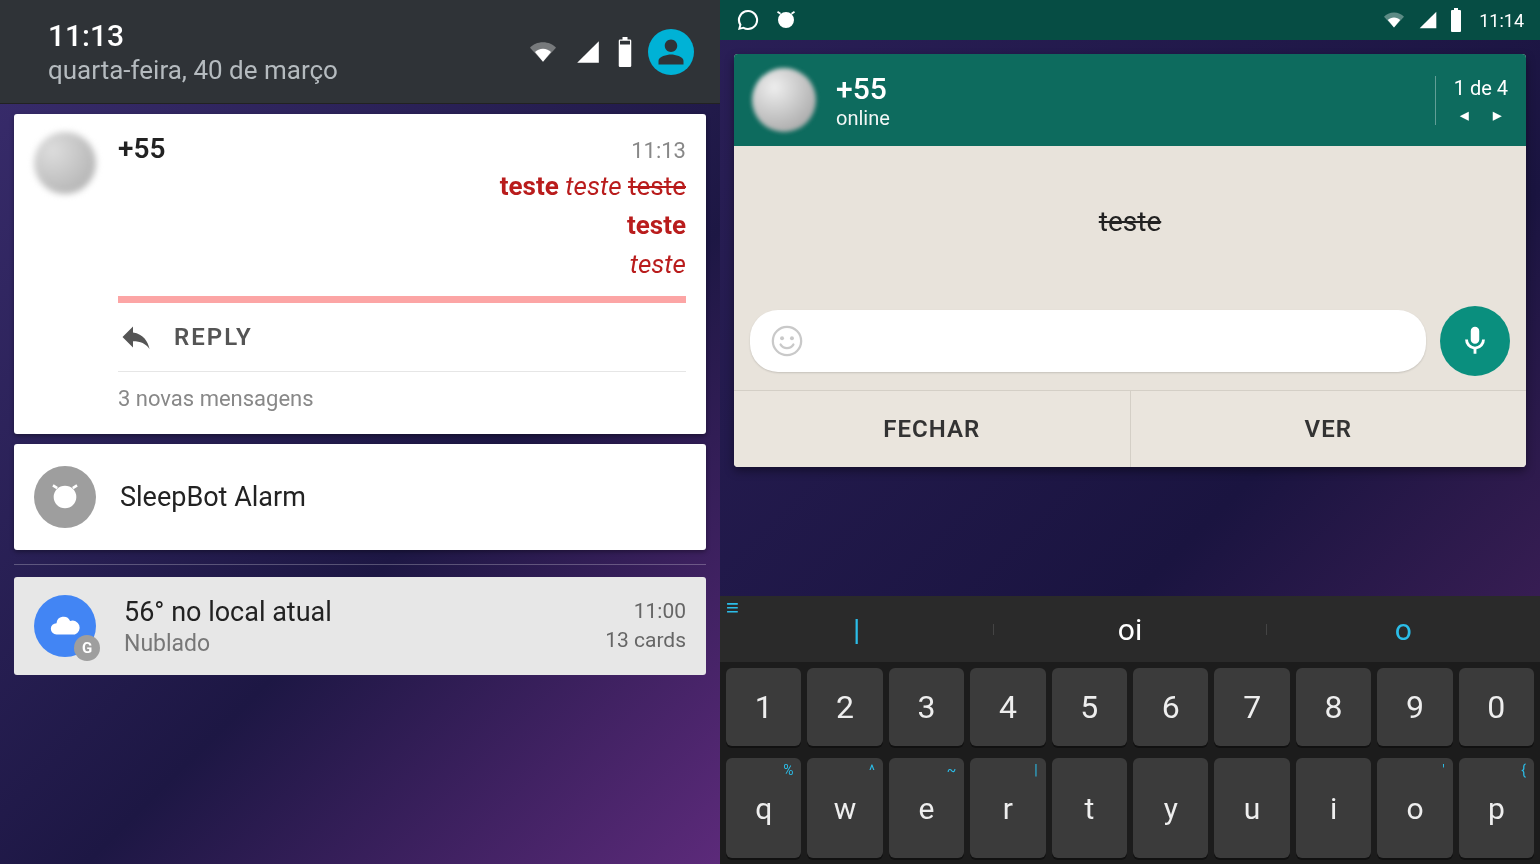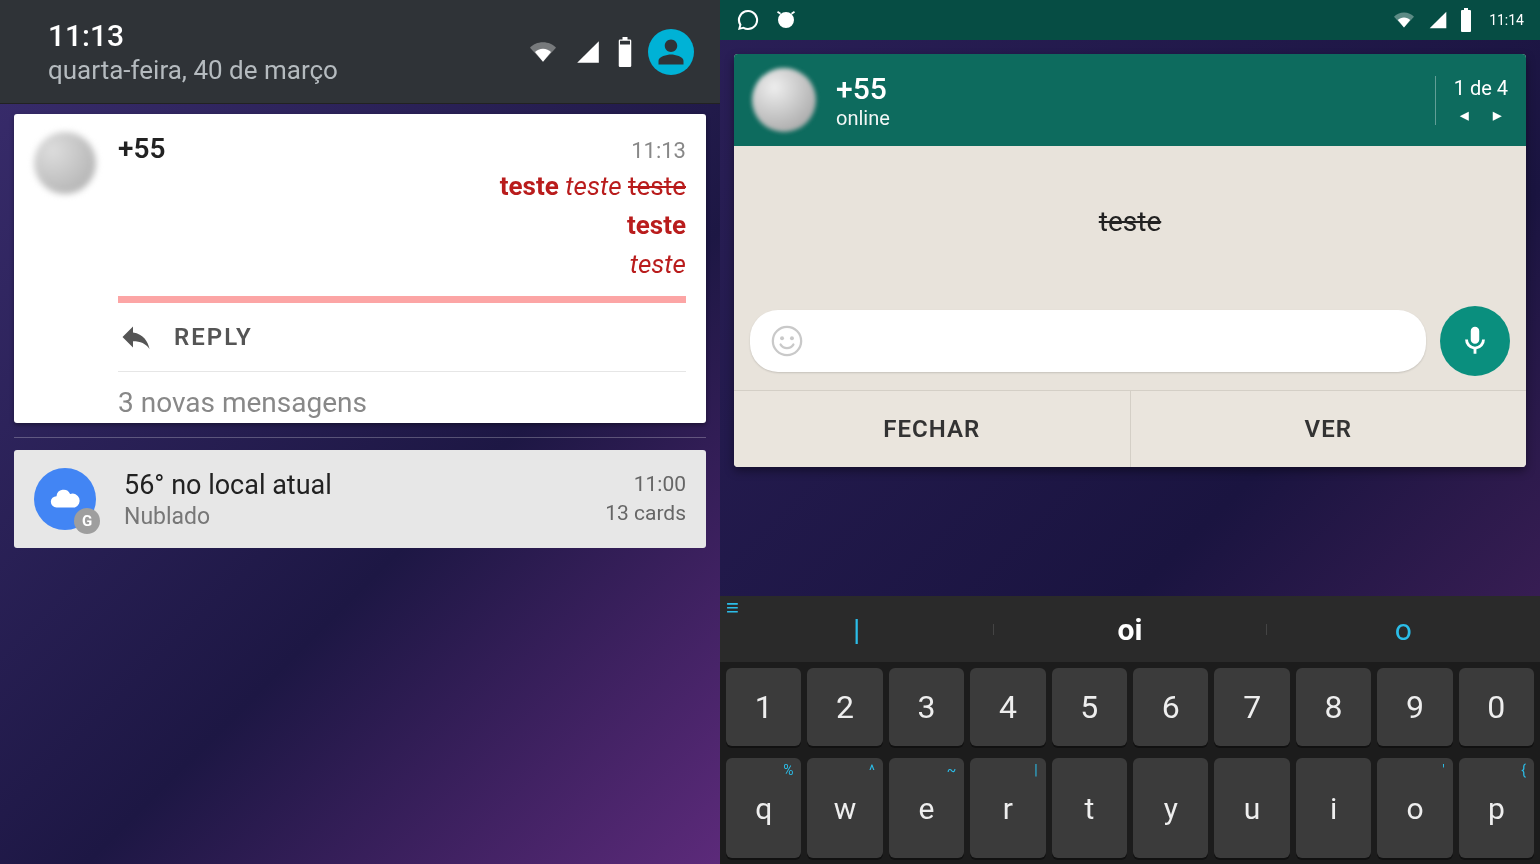--- a/index.html
+++ b/index.html
@@ -25,41 +25,41 @@
 .wa-title { font-size: 28px; font-weight: 600; color: #222; }
 .wa-time { font-size: 22px; color: #888; }
 .wa-msg { font-size: 26px; color: #b91c1c; line-height: 1.35; margin-top: 4px; text-align: right; }
 .wa-msg b { font-weight: 700; }
 .wa-msg i { font-style: italic; }
 .wa-msg s { text-decoration: line-through; }
 .wa-reply-row { border-top: 7px solid #fca5a5; margin-top: 14px; padding: 16px 0; display: flex; align-items: center; gap: 20px; }
 .reply-arrow { width: 36px; height: 36px; }
 .reply-arrow svg { width: 100%; height: 100%; fill: #555; }
 .reply-label { font-size: 24px; letter-spacing: 2px; font-weight: 600; color: #555; }
-.wa-more { border-top: 1px solid #e6e6e6; padding: 14px 0 4px 0; font-size: 28px; color: #888; }
+.wa-more { border-top: 1px solid #e6e6e6; padding: 14px 0 23px 0; font-size: 22px; color: #888; }
 
 .simple-notif { display: flex; align-items: center; padding: 22px 20px; }
 .circle-icon { width: 62px; height: 62px; border-radius: 50%; background: #9e9e9e; display: flex; align-items: center; justify-content: center; margin-right: 24px; flex: none; }
 .circle-icon.blue { background: #4285f4; position: relative; }
 .circle-icon svg { width: 34px; height: 34px; fill: #fff; }
 .g-badge { position: absolute; right: -4px; bottom: -4px; width: 26px; height: 26px; border-radius: 50%; background: #9e9e9e; color: #fff; font-size: 15px; font-weight: 700; display: flex; align-items: center; justify-content: center; }
 .simple-title { font-size: 27px; color: #222; }
 .simple-sub { font-size: 23px; color: #777; margin-top: 2px; }
 .simple-right { margin-left: auto; text-align: right; color: #666; font-size: 21px; line-height: 1.4; }
 
 .divider-line { height: 1px; background: rgba(255,255,255,.25); margin: 14px 14px 0 14px; }
 
 .weather-card { background: #e7e7e7; margin: 12px 14px 0 14px; border-radius: 3px; padding: 18px 20px; display: flex; align-items: center; }
 
 
 .phone-right { width: 820px; height: 864px; background: linear-gradient(135deg,#2a1f57,#1a1440 60%,#4a235f); position: relative; }
 .statusbar { height: 40px; background: #064d44; display: flex; align-items: center; justify-content: space-between; padding: 0 16px; color: #fff; font-size: 22px; }
 .statusbar-left { display: flex; gap: 14px; align-items: center; }
 .statusbar-right { display: flex; gap: 10px; align-items: center; }
-.stat-time { font-size: 14px; margin-left: 6px; }
+.stat-time { font-size: 18px; margin-left: 6px; }
 
 .wa-popup { margin: 14px 14px 0 14px; background: #e8e3db; border-radius: 4px; overflow: hidden; box-shadow: 0 4px 10px rgba(0,0,0,.4); }
 .wa-popup-header { background: #0d6b5e; color: #fff; display: flex; align-items: center; padding: 14px 18px; }
 .wa-popup-avatar { width: 64px; height: 64px; border-radius: 50%; background: radial-gradient(circle at 35% 30%,#eee,#999); filter: blur(2px); margin-right: 20px; flex: none; }
 .wa-popup-title { font-size: 30px; font-weight: 500; }
 .wa-popup-status { font-size: 20px; opacity: .95; }
 .wa-popup-counter { margin-left: auto; text-align: right; border-left: 1px solid rgba(255,255,255,.35); padding-left: 18px; }
 .counter-text { font-size: 20px; }
 .counter-arrows { display: flex; gap: 24px; justify-content: center; margin-top: 4px; font-size: 18px; }
 .wa-popup-body { min-height: 150px; display: flex; align-items: center; justify-content: center; font-size: 28px; color: #222; }
@@ -71,21 +71,21 @@
 .mic-button svg { width: 34px; height: 34px; fill: #fff; }
 .wa-popup-actions { display: flex; border-top: 1px solid #d4cfc6; background: #eae5dd; }
 .wa-popup-actions div { flex: 1; text-align: center; padding: 24px 3px; font-size: 24px; font-weight: 600; letter-spacing: 1px; color: #333; border-right: 1px solid #d4cfc6; }
 .wa-popup-actions div:last-child { border-right: none; }
 
 
 .kbd { position: absolute; left: 0; right: 0; bottom: 0; background: #1c1c1c; }
 .suggest { display: flex; height: 66px; align-items: center; background: #2a2a2a; position: relative; }
 .suggest .menu-lines { position: absolute; left: 6px; top: 6px; color: #2bbde8; font-size: 22px; line-height: 0.55; }
 .suggest-cell { flex: 1; text-align: center; font-size: 30px; color: #2bbde8; position: relative; }
-.suggest-cell.center { color: #fff; font-weight: 700; }
+.suggest-cell.center { color: #fff; font-weight: 400; }
 .suggest-cell.center::before,
 .suggest-cell.center::after { content: ""; position: absolute; top: 12px; bottom: 12px; width: 1px; background: #444; }
 .suggest-cell.center::before { left: 0; }
 .suggest-cell.center::after { right: 0; }
 
 .kbd-row { display: flex; gap: 6px; padding: 6px; }
 .key { flex: 1; background: #3b3b3b; border-radius: 6px; height: 78px; display: flex; align-items: center; justify-content: center; color: #eee; font-size: 32px; position: relative; box-shadow: 0 2px 0 #111; }
 .key .hint { position: absolute; top: 4px; right: 8px; font-size: 14px; color: #2bbde8; }
 .kbd-row.letters .key { height: 100px; font-size: 30px; }
 
@@ -148,20 +148,28 @@
                   </svg>
               </span>
               <span class="reply-label">REPLY</span>
             </div>
             <div class="wa-more">3 novas mensagens</div>
           </div>
         </div>
       </div>
     </div>
 
+    <div class="notif-card simple-notif">
+      <div class="circle-icon">
+        <svg viewBox="0 0 24 24">
+            <path d="M12 4a8 8 0 1 0 8 8 8 8 0 0 0-8-8zm.5 4H11v5l4 2 .7-1.2-3.2-1.8zM4 3l3 2-1 1.5L3 4.5zM20 3l-3 2 1 1.5L21 4.5z"></path>
+          </svg>
+      </div>
+      <div class="simple-title">SleepBot Alarm</div>
+    </div>
   </div>
 
   <div class="divider-line"></div>
 
   <div class="weather-card">
     <div class="circle-icon blue">
       <svg viewBox="0 0 24 24">
           <path d="M19 18H6a4 4 0 0 1 0-8 5 5 0 0 1 9.6-1.5A4.5 4.5 0 0 1 19 18z"></path>
         </svg>
       <div class="g-badge">G</div>

